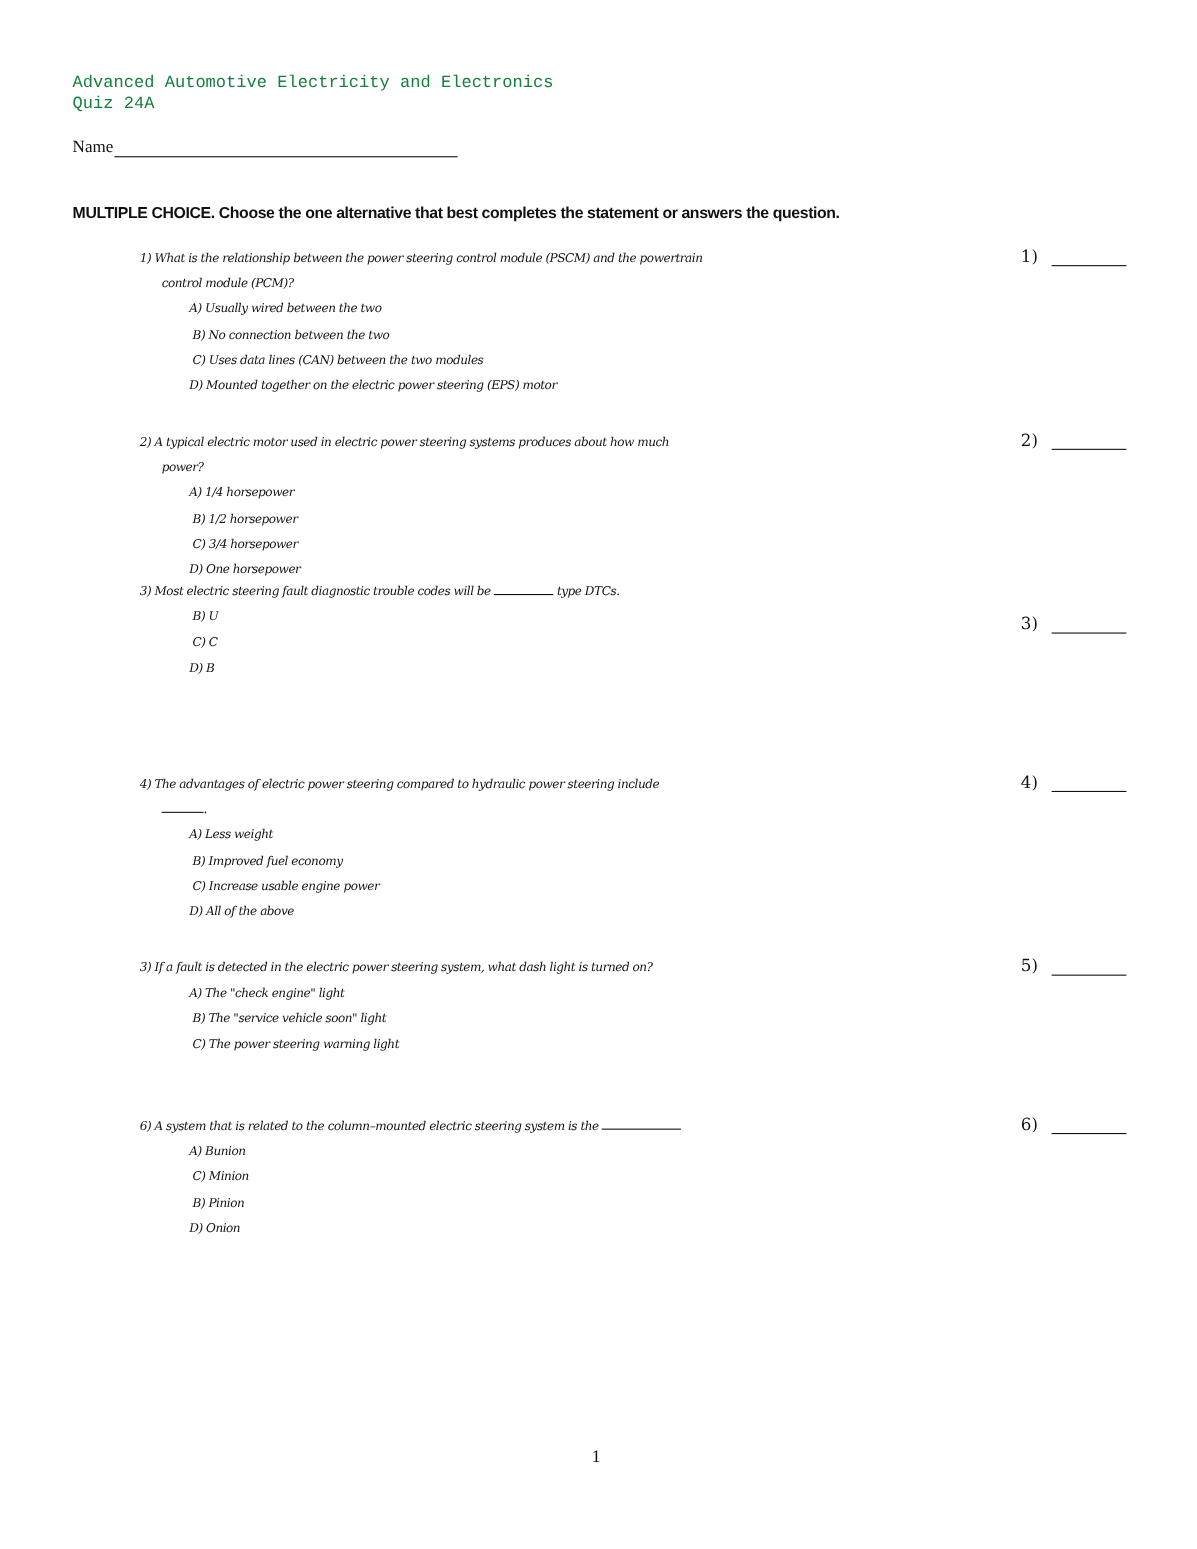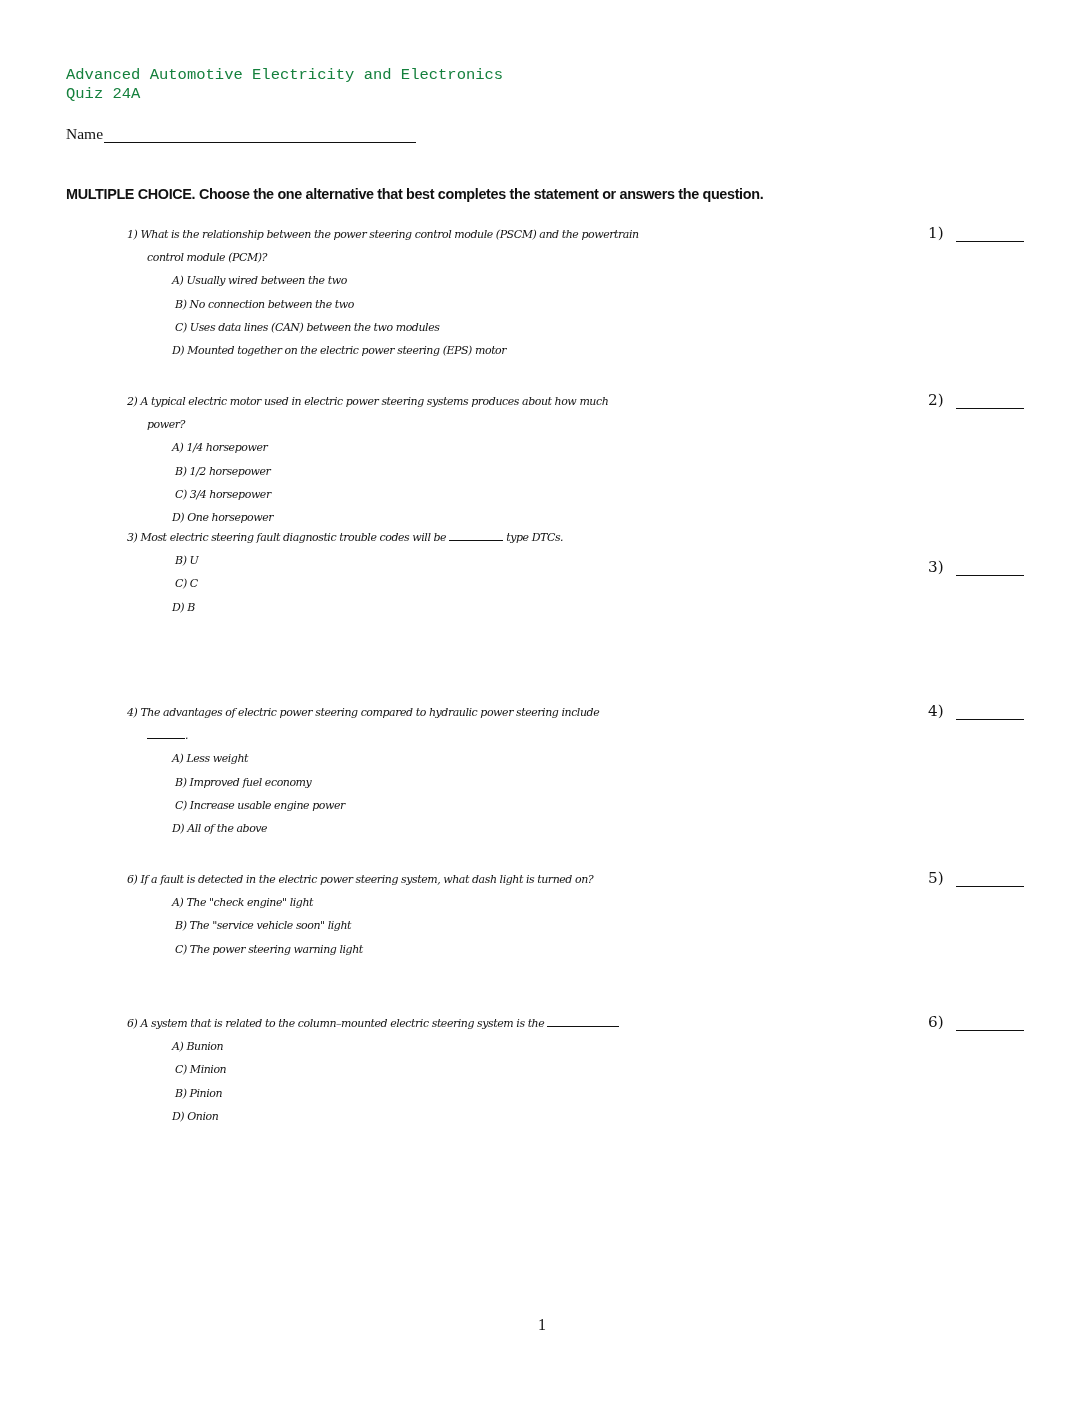--- a/index.html
+++ b/index.html
@@ -186,21 +186,21 @@
       <li class="indent">C) Increase usable engine power</li>
       <li>D) All of the above</li>
     </ul>
   </div>
   <div class="answer-slot" style="top:701px;">
     <span class="answer-num">4)</span>
     <span class="answer-line"></span>
   </div>
 
   <div class="question" style="top:868px;">
-    <span class="stem">6) If a fault is detected in the electric power steering system, what dash light is turned on?</span>
+    <span class="stem">3) If a fault is detected in the electric power steering system, what dash light is turned on?</span>
     <ul class="choices">
       <li>A) The "check engine" light</li>
       <li class="indent">B) The "service vehicle soon" light</li>
       <li class="indent">C) The power steering warning light</li>
     </ul>
   </div>
   <div class="answer-slot" style="top:868px;">
     <span class="answer-num">5)</span>
     <span class="answer-line"></span>
   </div>

